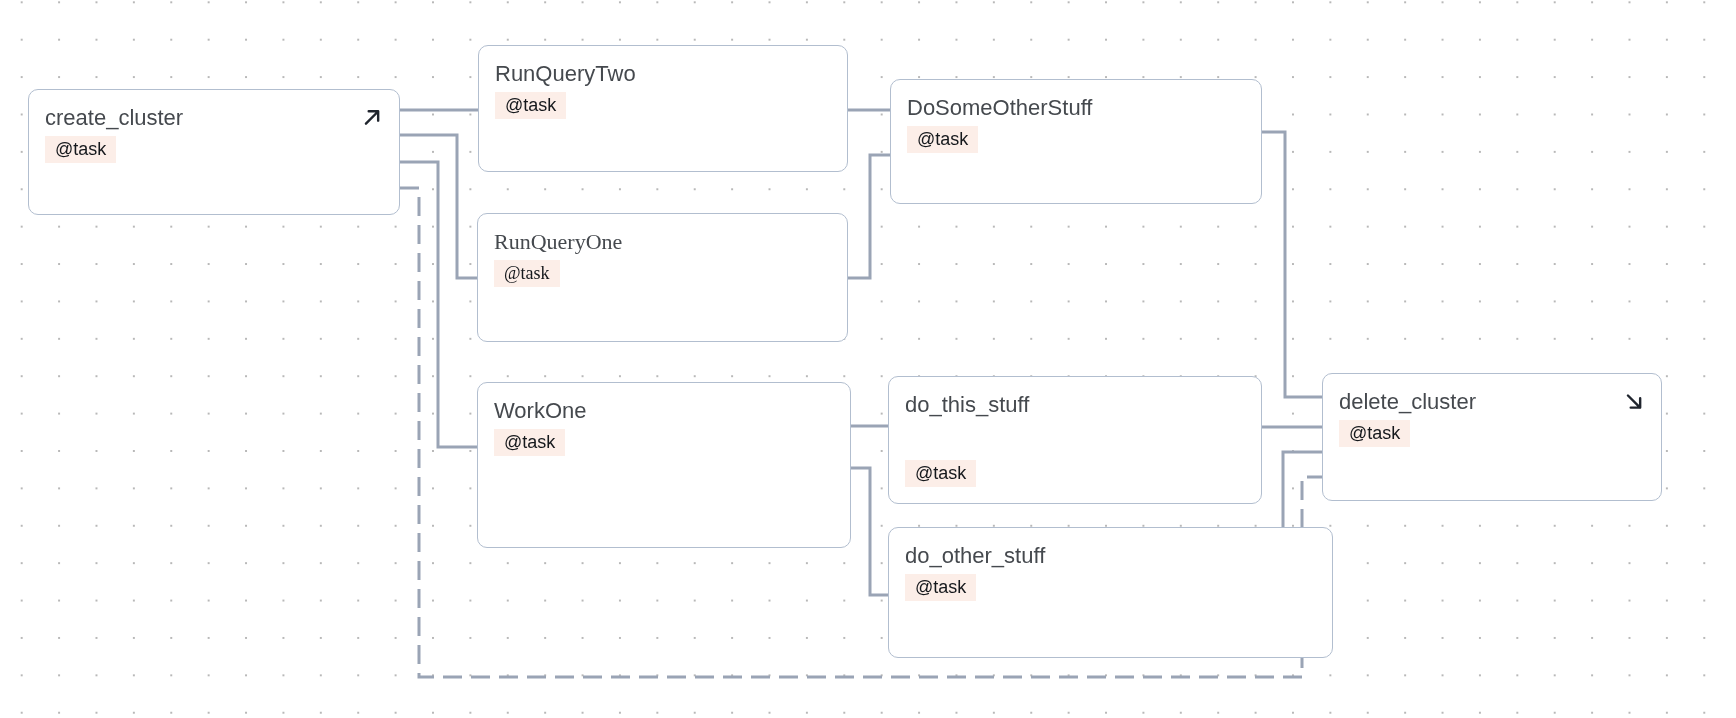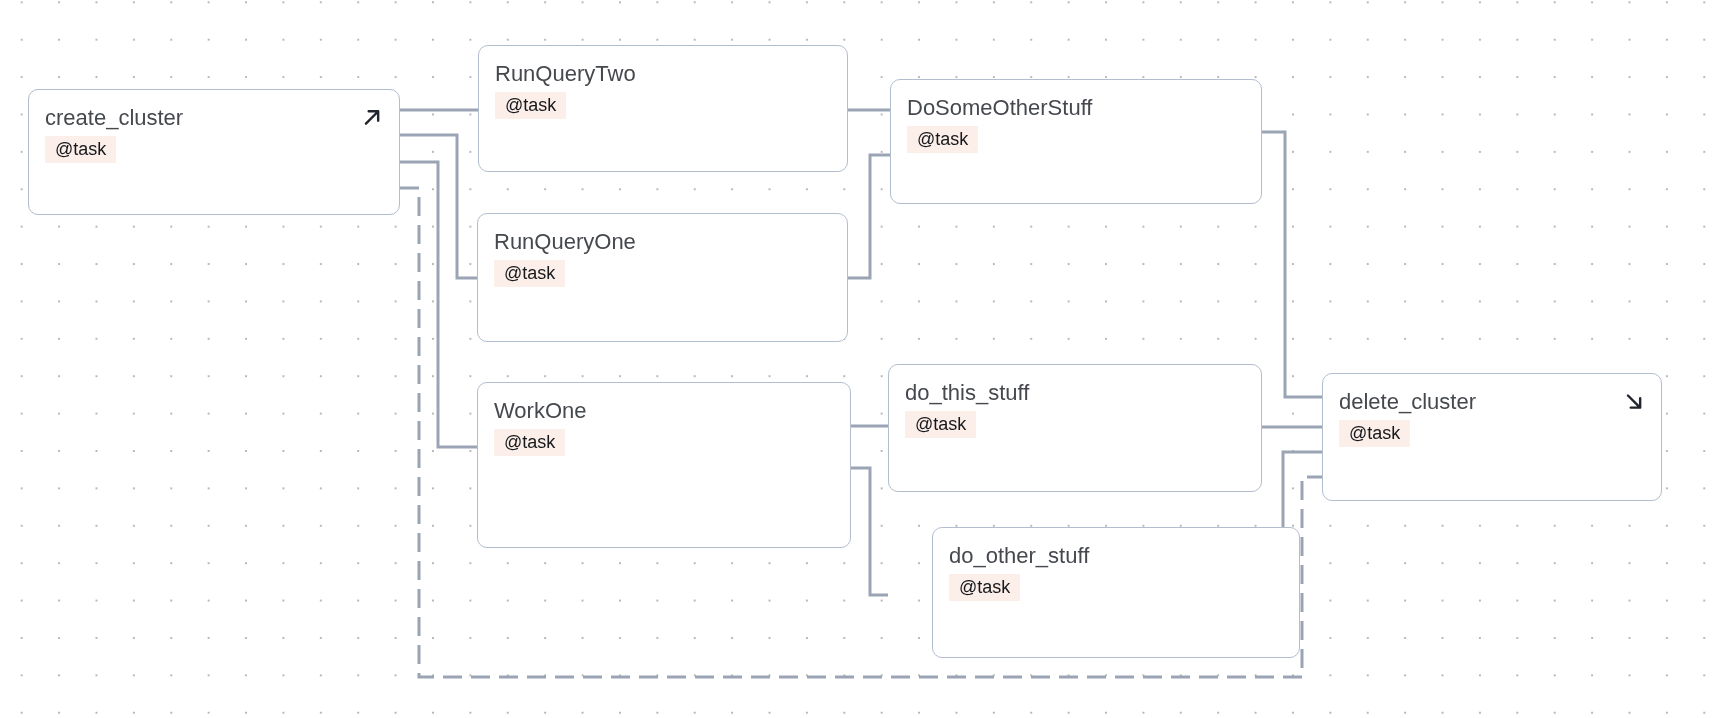--- a/index.html
+++ b/index.html
@@ -112,45 +112,45 @@
           </span>
         </div>
         <span class="badge">@task</span>
       </div>
       <div class="node" style="left: 478px; top: 45px; width: 370px; height: 127px;">
         <div class="node-head">
           <span class="node-title">RunQueryTwo</span>
         </div>
         <span class="badge">@task</span>
       </div>
-      <div class="node" style="left: 477px; top: 213px; width: 371px; height: 129px;">
+      <div class="node" style="left: 477px; top: 213px; width: 371px; height: 129px; font-family: Liberation Serif, serif;">
         <div class="node-head">
           <span class="node-title">RunQueryOne</span>
         </div>
         <span class="badge">@task</span>
       </div>
       <div class="node" style="left: 477px; top: 382px; width: 374px; height: 166px;">
         <div class="node-head">
           <span class="node-title">WorkOne</span>
         </div>
         <span class="badge">@task</span>
       </div>
       <div class="node" style="left: 890px; top: 68px; width: 372px; height: 125px; margin-top: 11px;">
         <div class="node-head">
           <span class="node-title">DoSomeOtherStuff</span>
         </div>
         <span class="badge">@task</span>
       </div>
-      <div class="node" style="left: 888px; top: 364px; width: 374px; height: 128px;">
+      <div class="node" style="left: 888px; top: 376px; width: 374px; height: 128px; gap: 37px;">
         <div class="node-head">
           <span class="node-title">do_this_stuff</span>
         </div>
         <span class="badge">@task</span>
       </div>
-      <div class="node" style="left: 932px; top: 527px; width: 368px; height: 131px;">
+      <div class="node" style="left: 888px; top: 527px; width: 445px; height: 131px;">
         <div class="node-head">
           <span class="node-title">do_other_stuff</span>
         </div>
         <span class="badge">@task</span>
       </div>
       <div class="node" style="left: 1322px; top: 373px; width: 340px; height: 128px;">
         <div class="node-head">
           <span class="node-title">delete_cluster</span>
           <span class="corner-icon">
             <svg viewBox="0 0 20 20">

